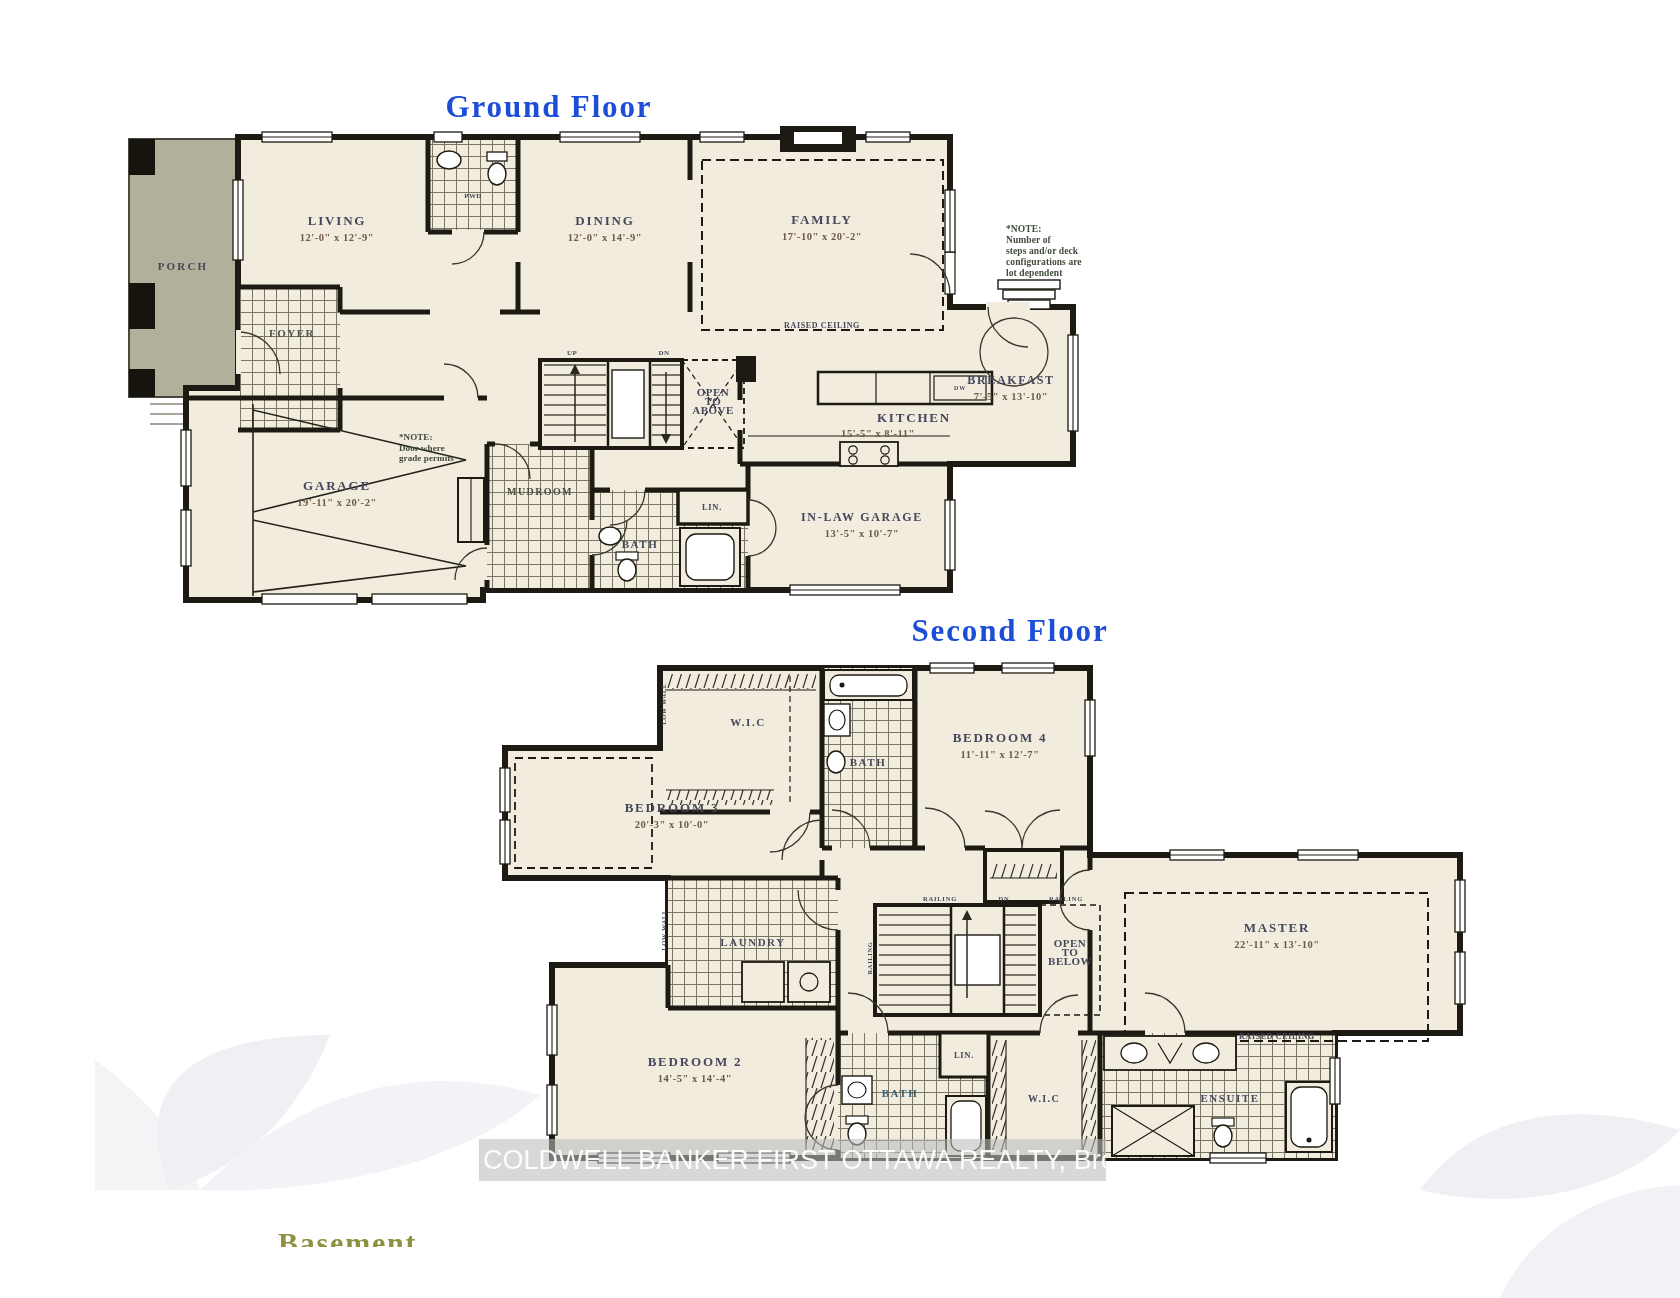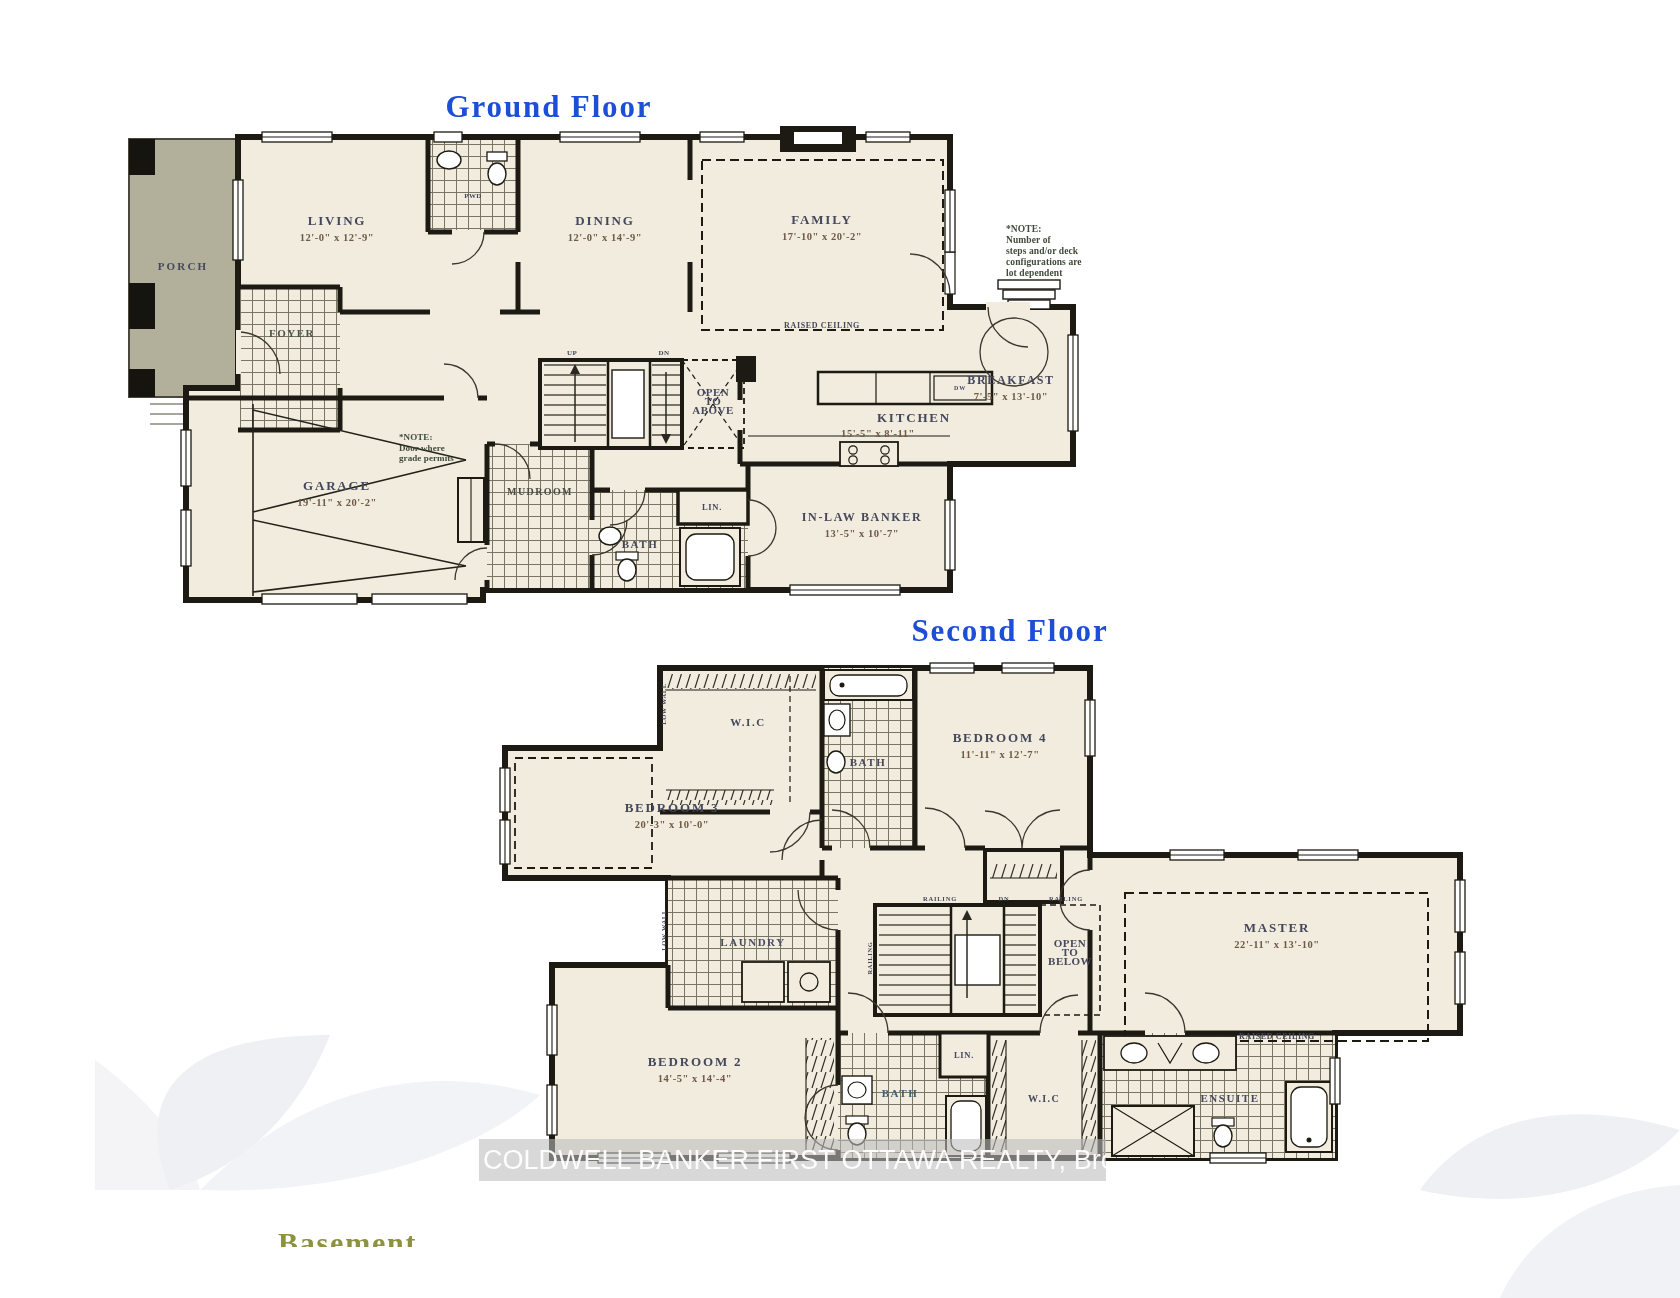--- a/index.html
+++ b/index.html
@@ -332,21 +332,21 @@
 <div class="lbl" style="left:337px;top:486px;">GARAGE</div>
 <div class="dim" style="left:337px;top:502px;">19'-11" x 20'-2"</div>
 <div class="note" style="left:399px;top:432px;font-size:9px;line-height:10.5px;">
   <div>*NOTE:</div>
     <div>Door where</div>
     <div>grade permits</div>
 </div>
 <div class="lbl s10" style="left:540px;top:491px;color:#4a4c40;text-align:center;">MUDROOM</div>
 <div class="lbl sm" style="left:640px;top:544px;">BATH</div>
 <div class="lbl xs" style="left:712px;top:507px;">LIN.</div>
-<div class="lbl" style="left:862px;top:517px;font-size:12px;">IN-LAW BANKER</div>
+<div class="lbl" style="left:862px;top:517px;font-size:12px;">IN-LAW GARAGE</div>
 <div class="dim" style="left:862px;top:533px;">13'-5" x 10'-7"</div>
 
 <div class="lbl sm" style="left:748px;top:722px;">W.I.C</div>
 <div class="lbl sm" style="left:868px;top:762px;">BATH</div>
 <div class="lbl" style="left:1000px;top:738px;">BEDROOM 4</div>
 <div class="dim" style="left:1000px;top:754px;">11'-11" x 12'-7"</div>
 <div class="lbl" style="left:672px;top:808px;font-family:Liberation Serif, serif;">BEDROOM 3</div>
 <div class="dim" style="left:672px;top:824px;">20'-3" x 10'-0"</div>
 <div class="lbl vert" style="position:absolute;left:663px;top:704px;">LOW WALL</div>
 <div class="lbl vert" style="position:absolute;left:663px;top:930px;">LOW WALL</div>

